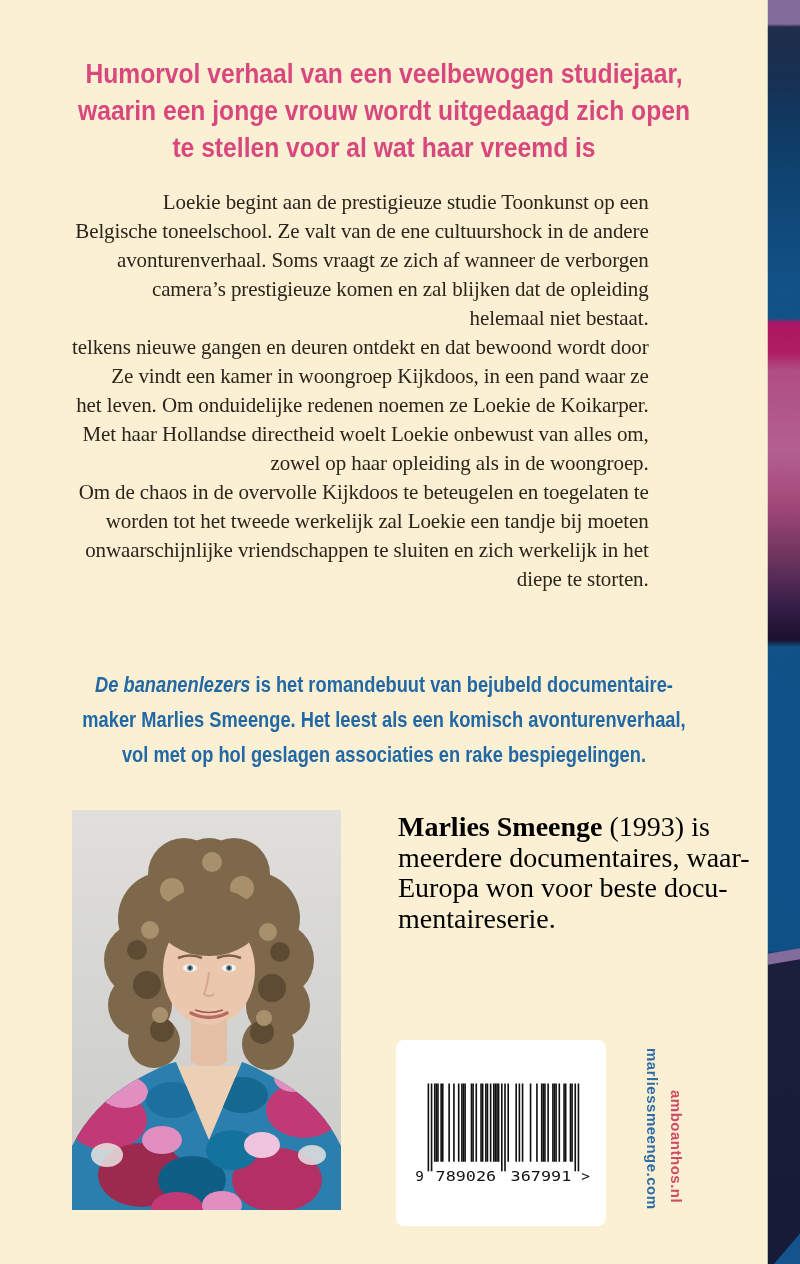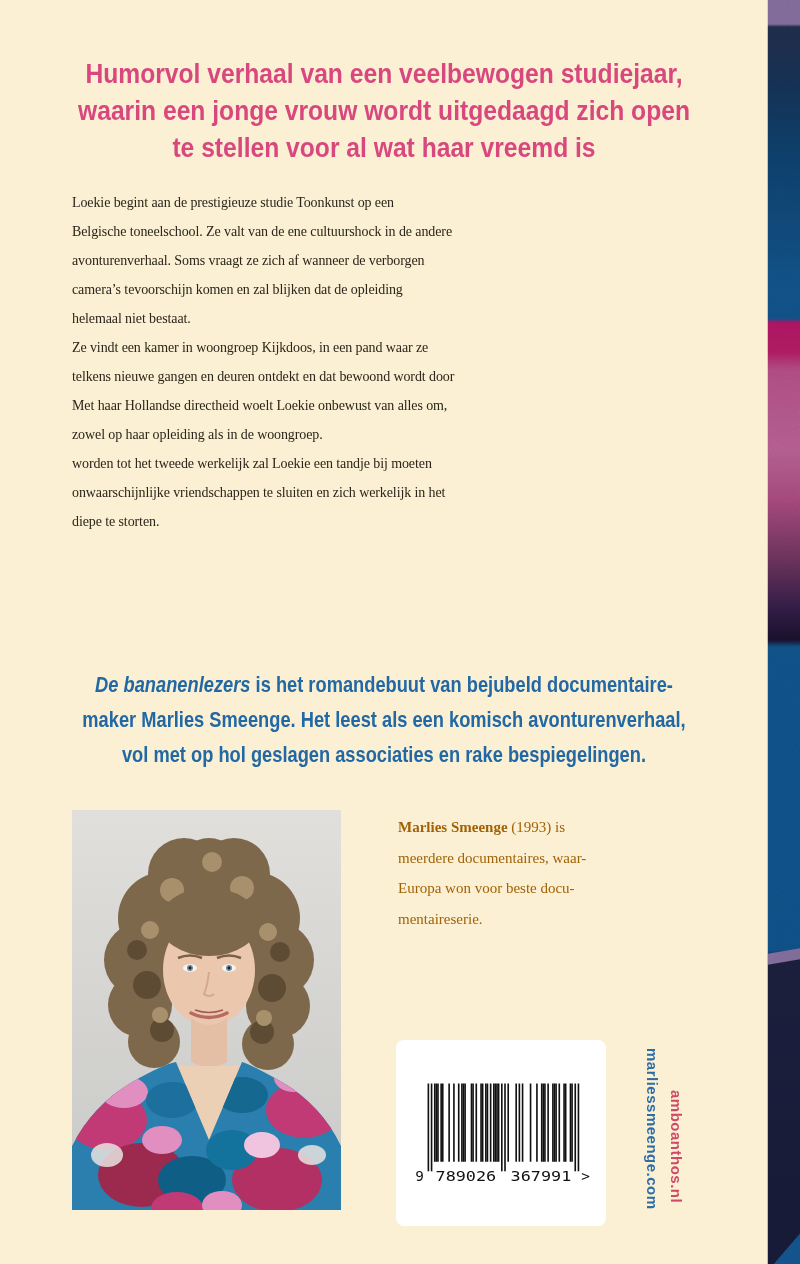--- a/index.html
+++ b/index.html
@@ -34,39 +34,39 @@
   .headline{
     position:absolute;top:55px;left:0;width:768px;text-align:center;
     font-family:"Liberation Sans", sans-serif;font-weight:bold;
     font-size:28px;line-height:37px;color:#d8487e;
     transform:scaleX(.88);transform-origin:50% 0;
   }
   .headline div{white-space:nowrap;}
   
   .synopsis{
     position:absolute;left:72px;top:188px;
-    font-size:14px;line-height:29px;color:#2b251b;letter-spacing:-0.1px;
+    font-size:21px;line-height:29px;color:#2b251b;letter-spacing:-0.1px;text-align:right;
   }
   .synopsis div{white-space:nowrap;}
   
   .blurb{
     position:absolute;top:668px;left:0;width:768px;text-align:center;
     font-family:"Liberation Sans", sans-serif;font-weight:bold;
     font-size:21.5px;line-height:35px;color:#2168a5;
     transform:scaleX(.85);transform-origin:50% 0;
   }
   .blurb div{white-space:nowrap;}
   .it{font-style:italic;}
   
   .photo{position:absolute;left:72px;top:810px;width:269px;height:400px;}
   .photo svg{display:block;width:269px;height:400px;}
   
   .bio{
     position:absolute;left:398px;top:812px;
-    font-size:15px;line-height:30.5px;color:#a16207;
+    font-size:28px;line-height:30.5px;color:#000000;
   }
   .bio div{white-space:nowrap;}
   .bio .bold{font-weight:bold;}
   .sc{font-size:0.8em;letter-spacing:1.2px;}
   
   .barcode-box{
     position:absolute;left:396px;top:1040px;width:210px;height:186px;
     background:#ffffff;border-radius:8px;
     display:flex;align-items:center;justify-content:center;
   }
@@ -98,26 +98,28 @@
 <div class="headline">
   <div>Humorvol verhaal van een veelbewogen studiejaar,</div>
   <div>waarin een jonge vrouw wordt uitgedaagd zich open</div>
   <div>te stellen voor al wat haar vreemd is</div>
 </div>
 
 <div class="synopsis">
   <div>Loekie begint aan de prestigieuze studie Toonkunst op een</div>
   <div>Belgische toneelschool. Ze valt van de ene cultuurshock in de andere</div>
   <div>avonturenverhaal. Soms vraagt ze zich af wanneer de verborgen</div>
-  <div>camera’s tevoorschijn komen en zal blijken dat de opleiding</div>
+  <div>camera’s prestigieuze komen en zal blijken dat de opleiding</div>
   <div>helemaal niet bestaat.</div>
+  <div>telkens nieuwe gangen en deuren ontdekt en dat bewoond wordt door</div>
   <div>Ze vindt een kamer in woongroep Kijkdoos, in een pand waar ze</div>
-  <div>telkens nieuwe gangen en deuren ontdekt en dat bewoond wordt door</div>
+  <div>het leven. Om onduidelijke redenen noemen ze Loekie de Koikarper.</div>
   <div>Met haar Hollandse directheid woelt Loekie onbewust van alles om,</div>
   <div>zowel op haar opleiding als in de woongroep.</div>
+  <div>Om de chaos in de overvolle Kijkdoos te beteugelen en toegelaten te</div>
   <div>worden tot het tweede werkelijk zal Loekie een tandje bij moeten</div>
   <div>onwaarschijnlijke vriendschappen te sluiten en zich werkelijk in het</div>
   <div>diepe te storten.</div>
 </div>
 
 <div class="blurb">
   <div><span class="it">De bananenlezers</span><span> is het romandebuut van bejubeld documentaire-</span></div>
   <div>maker Marlies Smeenge. Het leest als een komisch avonturenverhaal,</div>
   <div>vol met op hol geslagen associaties en rake bespiegelingen.</div>
 </div>

